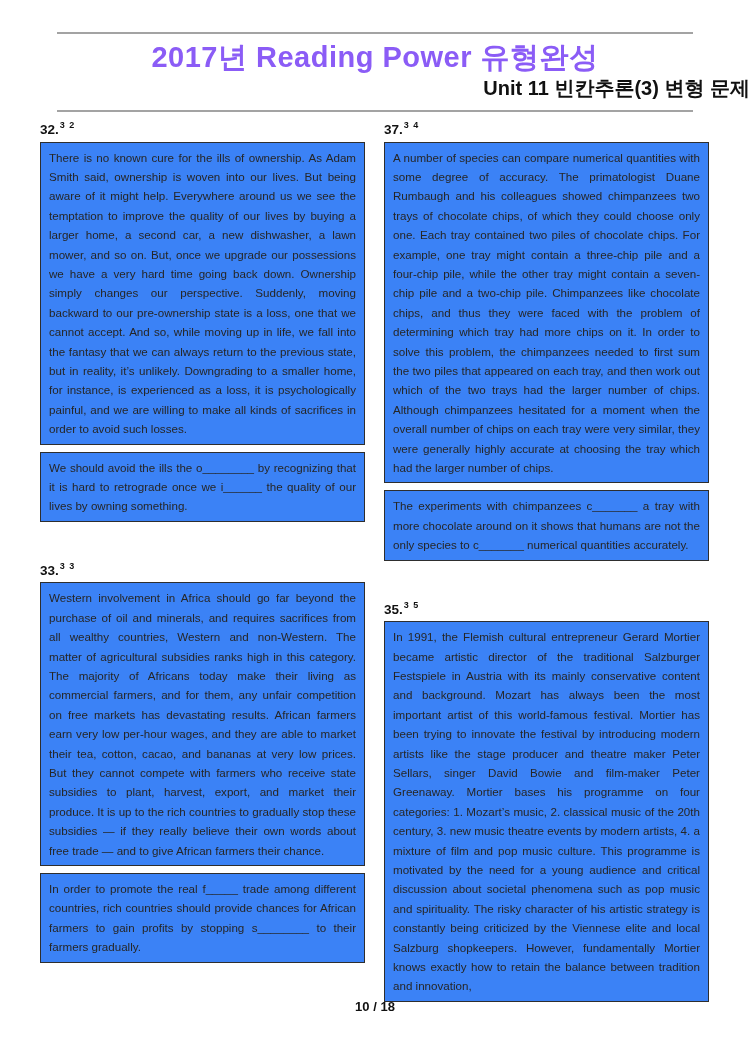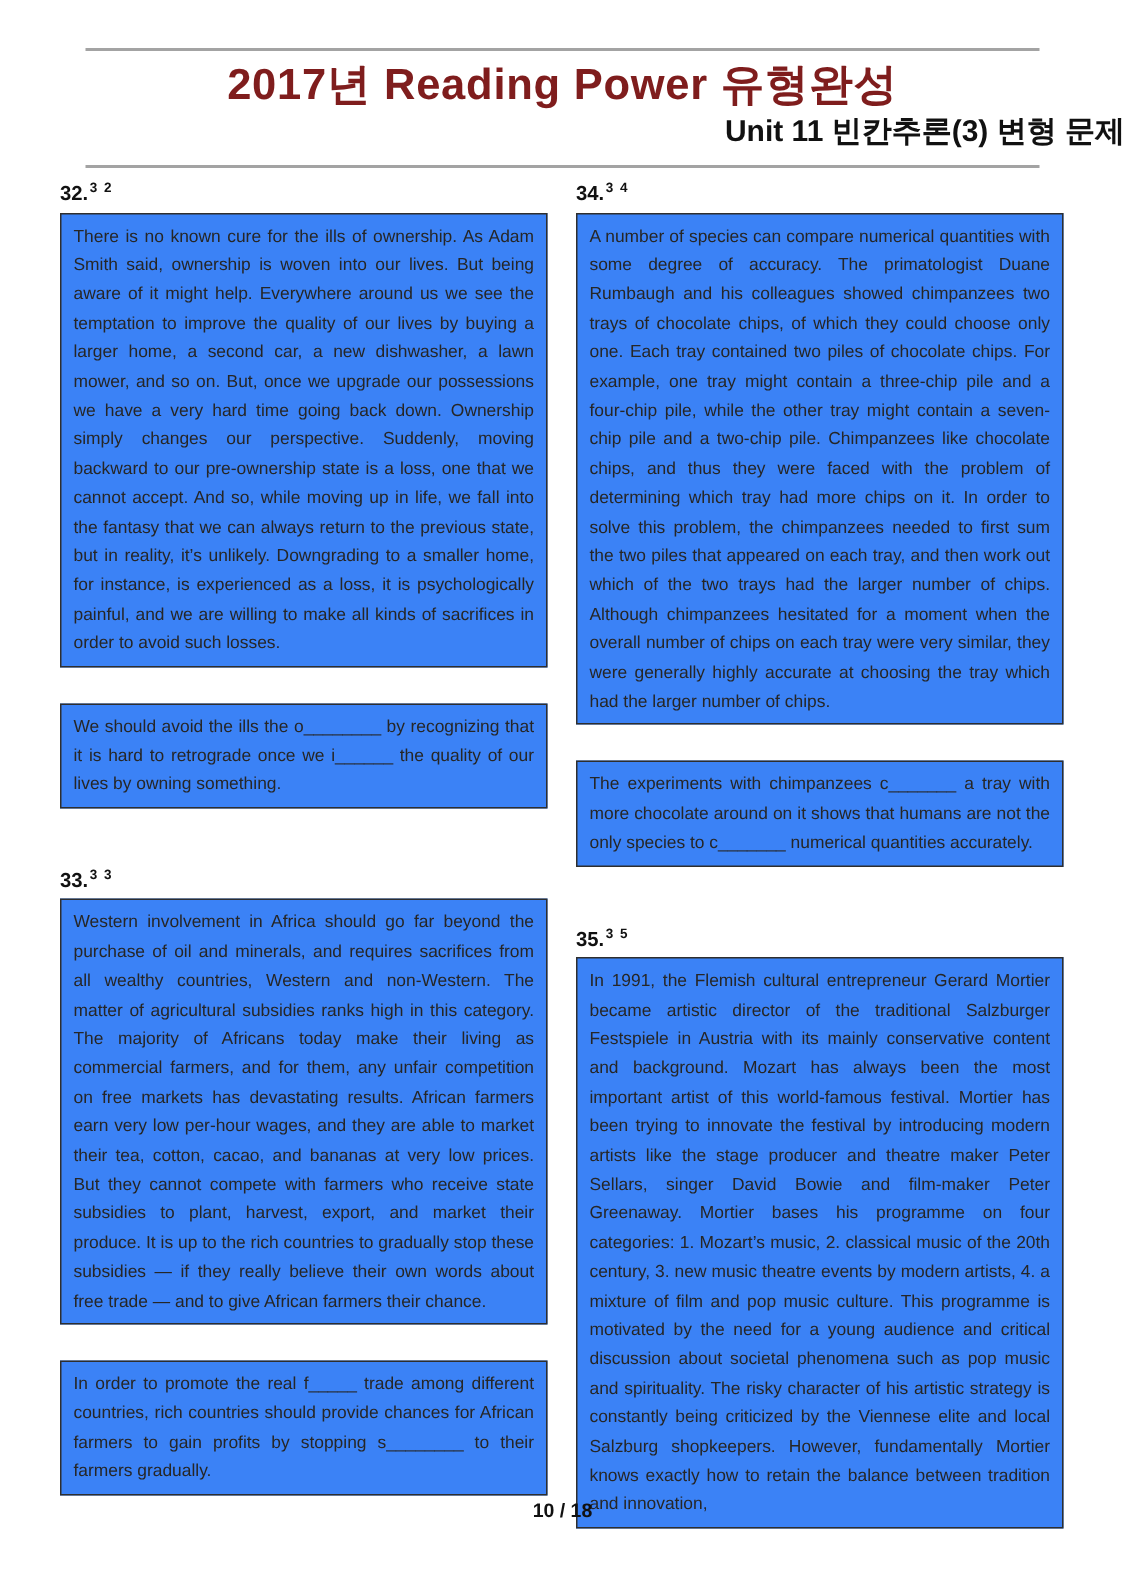--- a/index.html
+++ b/index.html
@@ -15,21 +15,21 @@
   .rule {
     border: none;
     border-top: 2px solid #a3a3a3;
     margin: 0 57px;
     height: 0;
   }
   .title-block { padding-top: 32px; }
   .doc-title {
     text-align: center; font-weight: bold;
     font-size: 29px; line-height: 36px;
-    margin-top: 5px; color: #7f1d1d;
+    margin-top: 5px; color: #8b5cf6;
     letter-spacing: 0.5px;
   }
   .doc-subtitle {
     text-align: right; font-weight: bold;
     font-size: 20px; line-height: 26px;
     margin-bottom: 9px; color: #111;
   }
   .columns {
     display: flex; gap: 19px;
     margin: 5px 40px 0 40px;
@@ -45,21 +45,21 @@
     font-size: 9px; font-weight: bold;
     vertical-align: super; margin-left: 1px;
     letter-spacing: 1px;
     margin-top: 38px;
   }
   .box {
     border: 1.3px solid #2e2e2e;
     padding: 5px 8px;
     background: #3b82f6;
   }
-  .summary-box { margin-top: 24px; }
+  .summary-box { margin-top: 7px; }
   .passage-text, .summary-text {
     margin: 0;
     font-size: 11.6px;
     line-height: 19.4px;
     text-align: justify;
     color: #262626;
   }
   .page-footer {
     position: absolute;
     left: 0; right: 0; top: 999px;
@@ -99,21 +99,21 @@
       <div class="box summary-box">
         <p class="summary-text">In order to promote the real f_____ trade among different countries, rich countries should provide chances for African farmers to gain profits by stopping s________ to their farmers gradually.</p>
       </div>
     </section>
 
   </div>
 
   <div class="col">
 
     <section class="q-block">
-      <div class="q-head"><span>34.</span><sup class="q-sup">3 4</sup></div>
+      <div class="q-head"><span>37.</span><sup class="q-sup">3 4</sup></div>
       <div class="box passage-box">
         <p class="passage-text">A number of species can compare numerical quantities with some degree of accuracy. The primatologist Duane Rumbaugh and his colleagues showed chimpanzees two trays of chocolate chips, of which they could choose only one. Each tray contained two piles of chocolate chips. For example, one tray might contain a three-chip pile and a four-chip pile, while the other tray might contain a seven-chip pile and a two-chip pile. Chimpanzees like chocolate chips, and thus they were faced with the problem of determining which tray had more chips on it. In order to solve this problem, the chimpanzees needed to first sum the two piles that appeared on each tray, and then work out which of the two trays had the larger number of chips. Although chimpanzees hesitated for a moment when the overall number of chips on each tray were very similar, they were generally highly accurate at choosing the tray which had the larger number of chips.</p>
       </div>
       <div class="box summary-box">
         <p class="summary-text">The experiments with chimpanzees c_______ a tray with more chocolate around on it shows that humans are not the only species to c_______ numerical quantities accurately.</p>
       </div>
     </section>
 
     <section class="q-block spaced">
       <div class="q-head"><span>35.</span><sup class="q-sup">3 5</sup></div>

